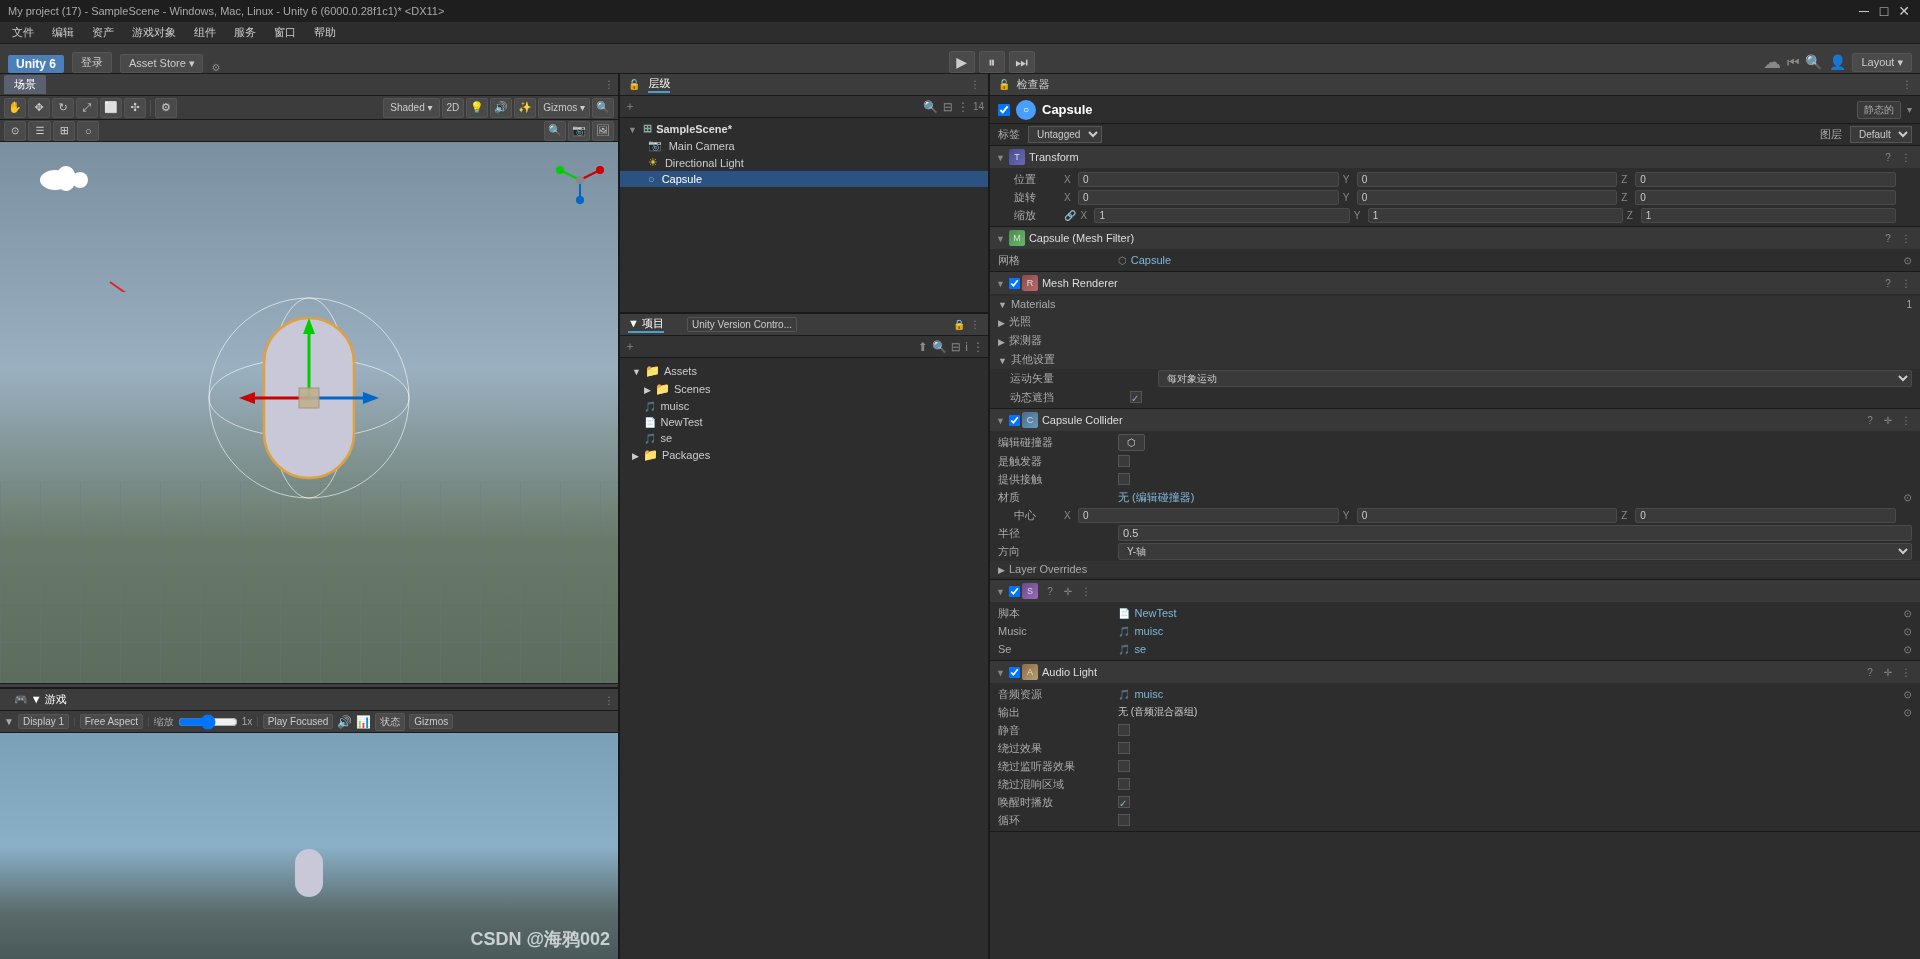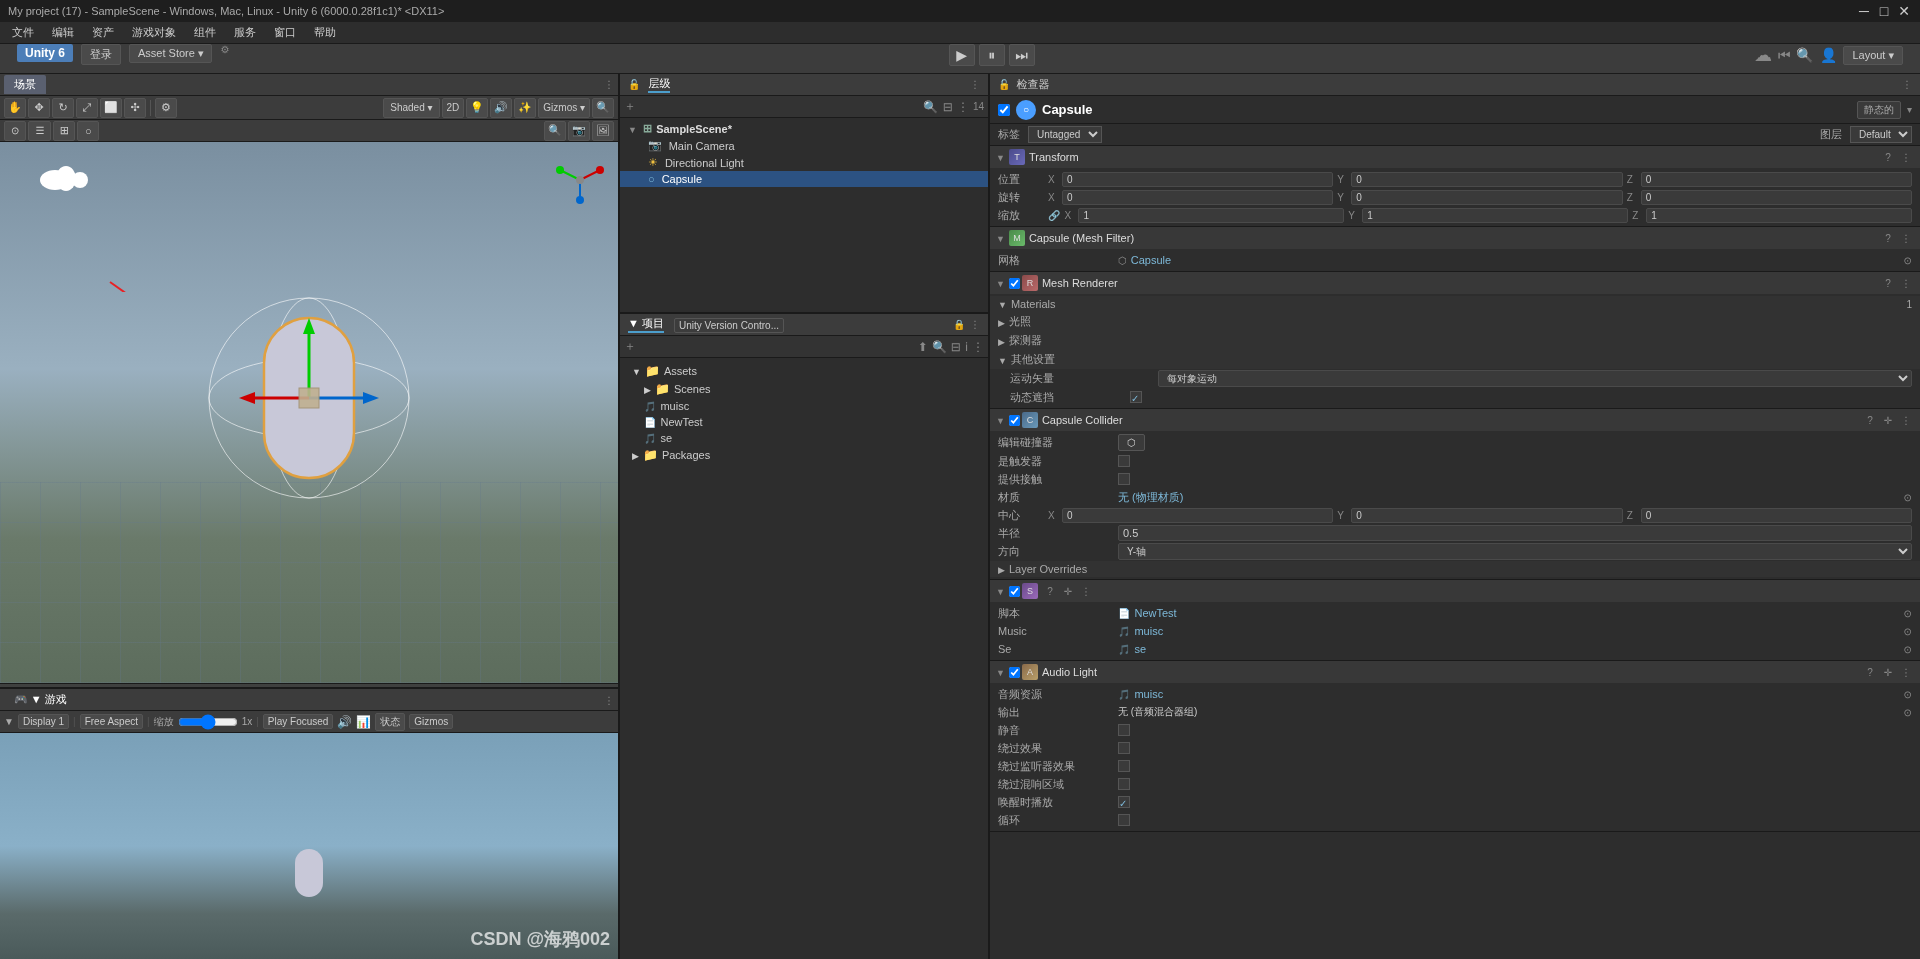--- a/index.html
+++ b/index.html
@@ -48,22 +48,22 @@
       color: #ccc;
       font-size: 11px;
       border-radius: 2px;
     }
     
     
     .unity-toolbar {
       height: 30px;
       background: #3c3c3c;
       display: flex;
-      align-items: flex-start;
-      padding: 0 17px;
+      align-items: flex-end;
+      padding: 0 8px;
       gap: 8px;
       border-bottom: 1px solid #1a1a1a;
     }
     .toolbar-logo {
       background: #4c7eb8;
       color: white;
       padding: 2px 8px;
       border-radius: 2px;
       font-size: 12px;
       font-weight: bold;
@@ -386,21 +386,21 @@
       color: #ccc;
       background: #3a3a3a;
       border: 1px solid #4a4a4a;
       padding: 1px 4px;
       border-radius: 2px;
     }
     .xyz-row {
       display: flex;
       align-items: center;
       min-height: 18px;
-      padding: 1px 8px;
+      padding: 1px 24px;
     }
     .xyz-label {
       width: 50px;
       font-size: 11px;
       color: #aaa;
     }
     .xyz-fields { display: flex; gap: 4px; flex: 1; }
     .xyz-field {
       display: flex; align-items: center; gap: 2px; flex: 1;
     }
@@ -770,21 +770,21 @@
 
         <div class="hierarchy-item selected" style="padding-left:28px;">
           <span style="color:#7db8d8;margin-right:3px;">○</span>
           <span>Capsule</span>
         </div>
       </div>
     </div>
 
     <div class="project-panel">
       <div class="panel-tab-bar">
-        <div style="display:flex;gap:10px;align-items:flex-end;">
+        <div style="display:flex;gap:23px;align-items:center;">
           <span class="panel-tab active">▼ 项目</span>
           <span style="font-size:10px;color:#ccc;border:1px solid #555;padding:1px 4px;border-radius:2px;">Unity Version Contro...</span>
         </div>
         <div style="display:flex;gap:4px;align-items:center;">
           <span style="font-size:10px;color:#888;">🔒</span>
           <span style="font-size:10px;color:#888;">⋮</span>
         </div>
       </div>
       <div class="panel-toolbar">
         <span style="font-size:12px;color:#888;cursor:pointer;">＋</span>
@@ -1032,21 +1032,21 @@
             <div class="checkbox-field"></div>
           </div>
 
           <div class="prop-row">
             <span class="prop-label">提供接触</span>
             <div class="checkbox-field"></div>
           </div>
 
           <div class="prop-row">
             <span class="prop-label">材质</span>
-            <span class="ref-value">无 (物理材质)</span>
+            <span class="ref-value">无 (编辑碰撞器)</span>
             <span style="margin-left:auto;font-size:10px;color:#888;cursor:pointer;">⊙</span>
           </div>
 
           <div class="xyz-row">
             <span class="xyz-label">中心</span>
             <div class="xyz-fields">
               <div class="xyz-field">
                 <span class="xyz-axis">X</span>
                 <input class="xyz-input" value="0" style="">
               </div>

